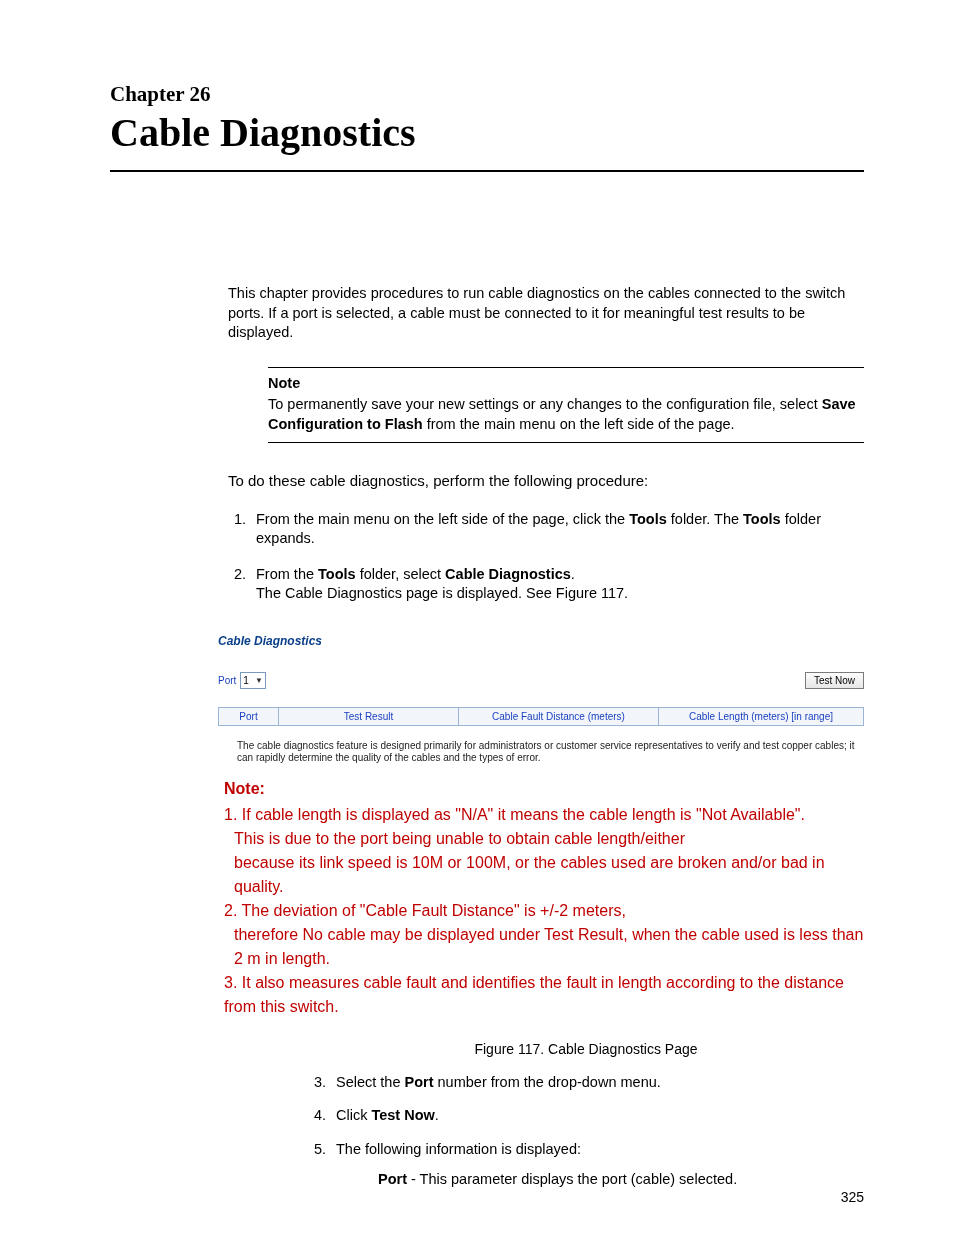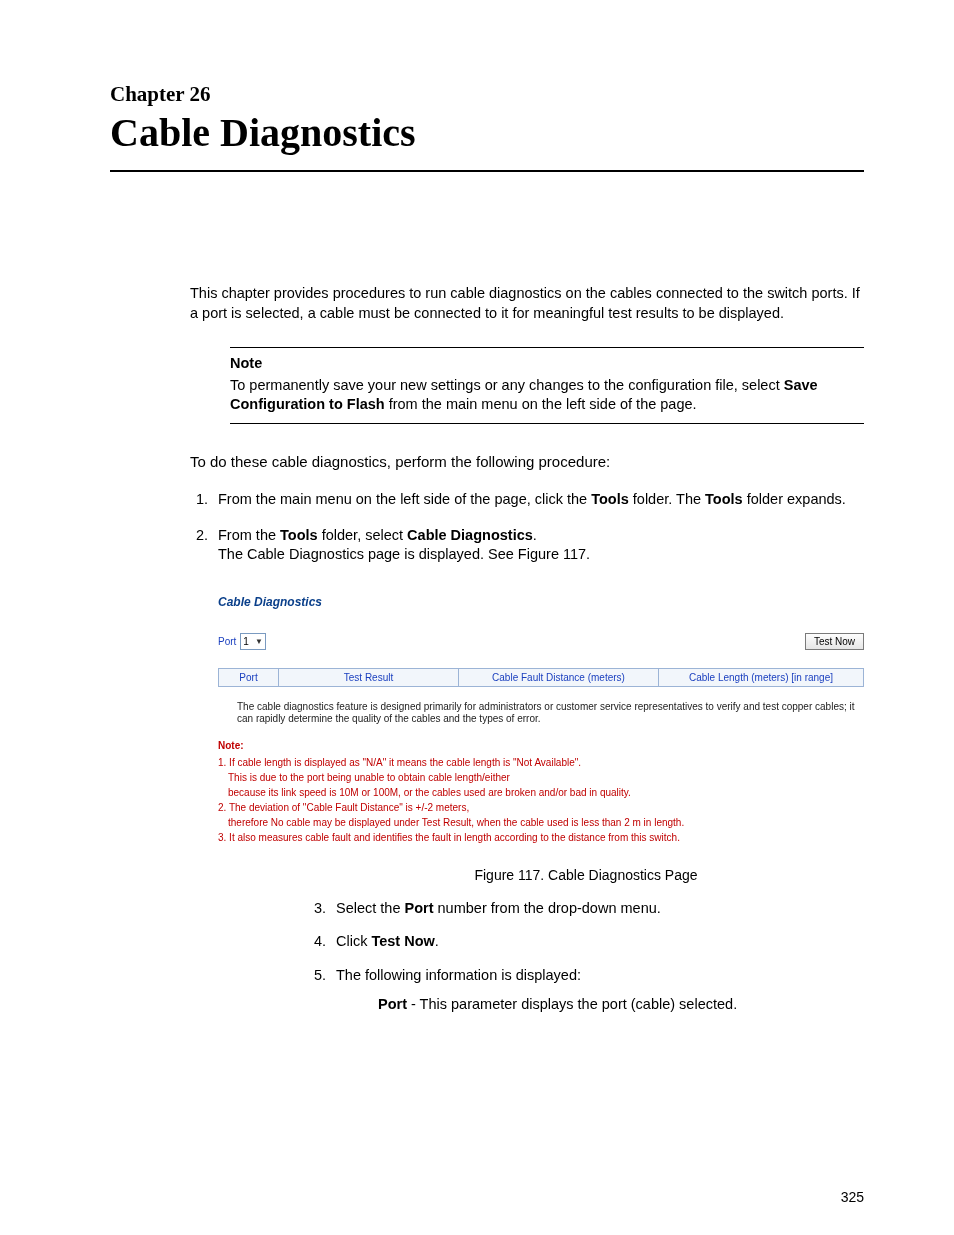--- a/index.html
+++ b/index.html
@@ -24,21 +24,21 @@
   }
   .chapter-title {
     font-family: "Times New Roman", Times, serif;
     font-size: 40px;
     font-weight: bold;
     margin: 0;
     padding-bottom: 14px;
     border-bottom: 2px solid #000;
   }
   .body-col {
-    margin-left: 80px;
+    margin-left: 118px;
     margin-right: 0;
   }
   .intro {
     margin-top: 112px;
     font-size: 14.5px;
     line-height: 1.35;
   }
   .note-box {
     margin: 24px 0 0 40px;
     border-top: 1px solid #000;
@@ -129,22 +129,22 @@
     padding: 3px 4px;
     text-align: center;
   }
   .shot-desc {
     margin: 14px 0 0 19px;
     font-size: 10px;
     color: #222;
     line-height: 1.25;
   }
   .shot-note {
-    margin: 12px 0 0 0;
-    font-size: 10px;
+    margin: 12px 0 0 6px;
+    font-size: 16px;
     color: #c00000;
     line-height: 1.5;
   }
   .shot-note .note-hd { font-weight: bold; display:block; margin-bottom:2px;}
   .shot-note .indent { padding-left: 10px; display:block; }
 
   .fig-caption {
     margin-top: 22px;
     text-align: center;
     font-size: 14px;

